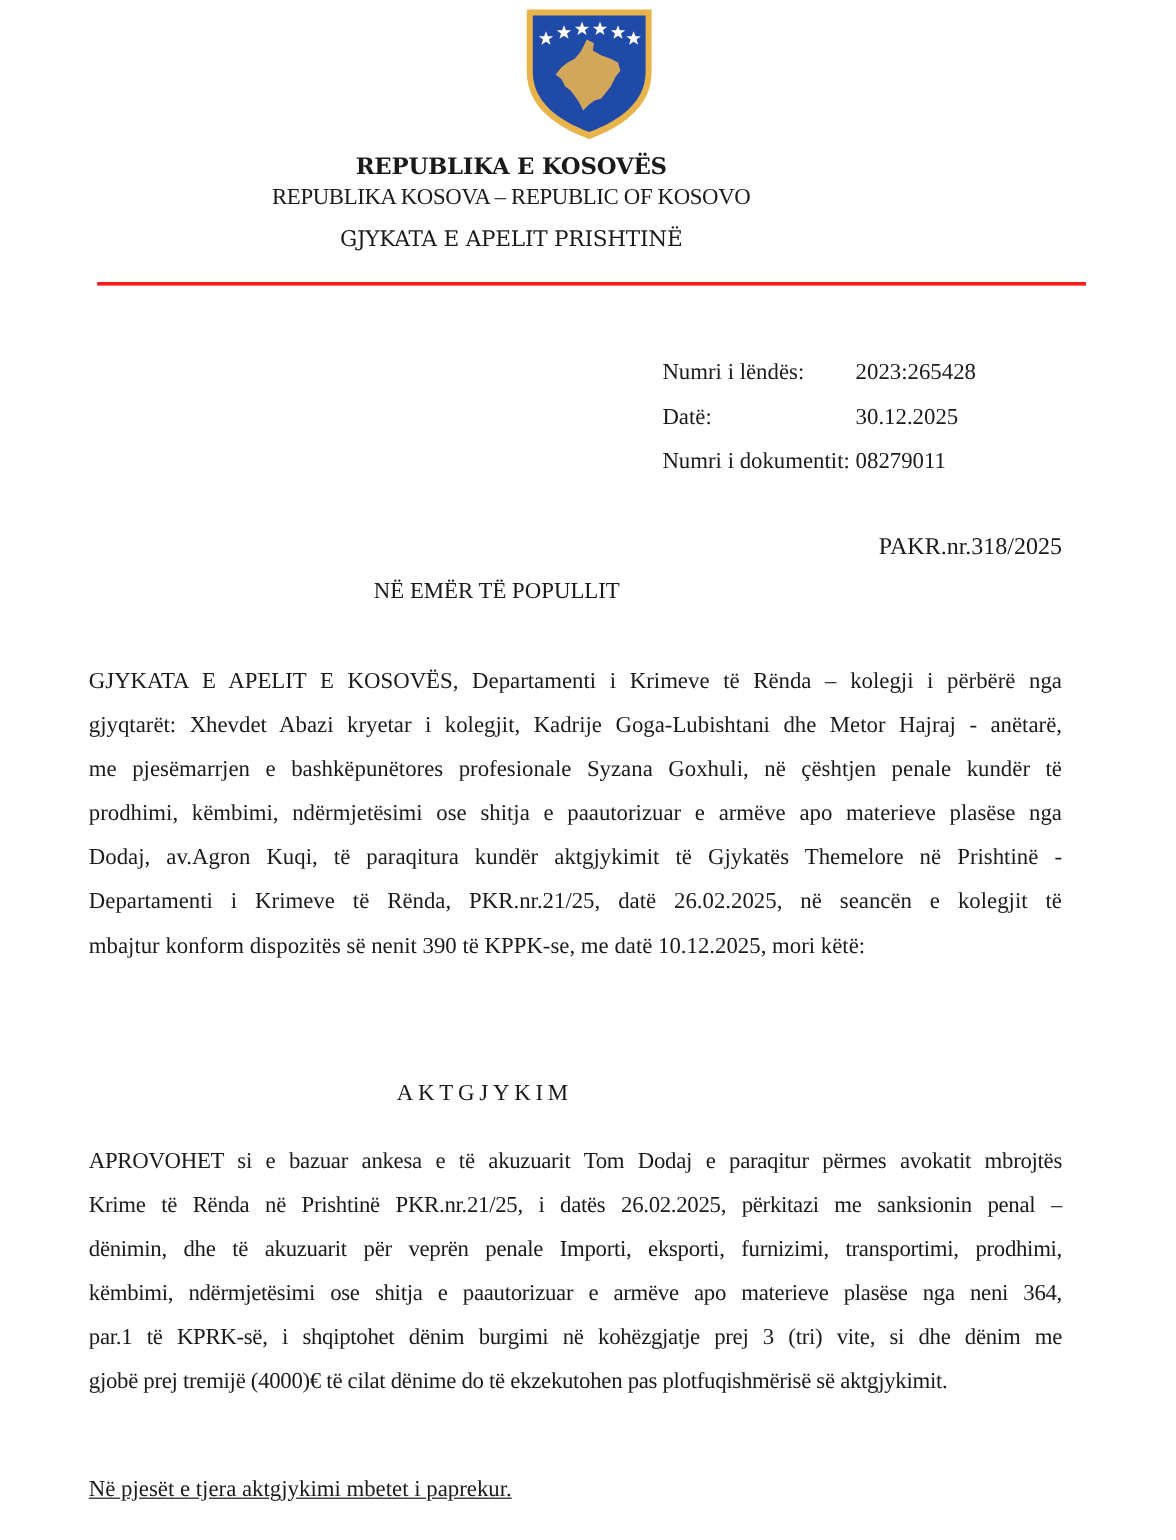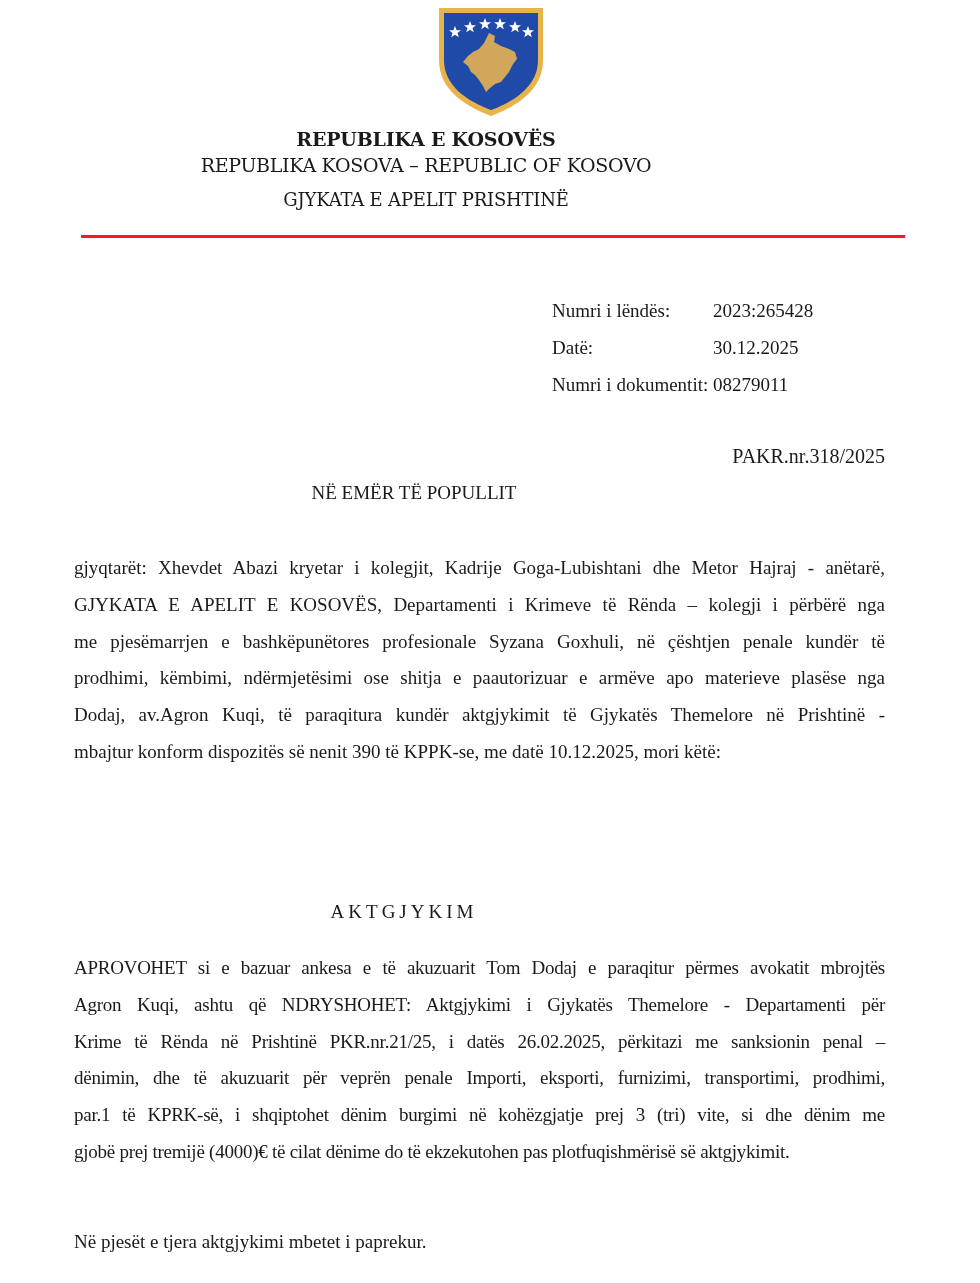--- a/index.html
+++ b/index.html
@@ -2,33 +2,33 @@
 <html><head>
   <meta charset="utf-8">
   <style>
     html, body { margin: 0; padding: 0; background: #ffffff; }
     body { width: 980px; height: 1283px; position: relative; overflow: hidden; color: #1a1a1a; }
     .serif { font-family: "Liberation Serif", "DejaVu Serif", serif; margin-top: 40px; }
     .hdr { font-family: "DejaVu Serif", "Liberation Serif", serif; }
     #emblem { position: absolute; left: 435px; top: 2px; width: 112px; height: 116px; }
     .center-line { position: absolute; left: 0; width: 852px; text-align: center; }
     #h1 { top: 128px; font-size: 19px; font-weight: bold; letter-spacing: -0.2px; }
-    #h2 { top: 154px; font-size: 19px; letter-spacing: -0.3px; }
+    #h2 { top: 154px; font-size: 19px; letter-spacing: -0.3px; font-family: Liberation Serif, serif; }
     #h3 { top: 189px; font-size: 18px; letter-spacing: -0.2px; }
     #red-rule { position: absolute; left: 81px; top: 235px; width: 824px; height: 3px; background: #ff1a1a; }
     .meta-row { position: absolute; left: 506px; font-size: 19px; }
     .meta-row .lbl { position: absolute; left: 0; white-space: nowrap; margin-left: 46px; }
     .meta-row .val { position: absolute; left: 207px; white-space: nowrap; }
     #case-ref { position: absolute; right: 95px; top: 405px; font-size: 20px; }
     #in-name { top: 442px; font-size: 19px; left: -12px; }
     .para { position: absolute; left: 74px; width: 811px; font-size: 19px; line-height: 36.8px; text-align: justify; }
     #para1 { top: 510px; }
     #verdict-title { top: 861px; font-size: 19px; letter-spacing: 4px; left: -22px; }
     #para2 { top: 910px; letter-spacing: -0.25px; }
-    #para3 { top: 1184px; }
+    #para3 { top: 1184px; text-decoration: underline; }
     .line { display: block; text-align: justify; text-align-last: justify; white-space: nowrap; height: 36.8px; }
     .line.last { text-align-last: left; }
   </style>
 </head>
 <body>
 
 <svg id="emblem" viewBox="0 0 112 116" xmlns="http://www.w3.org/2000/svg">
   <path d="M4 6 L108 6 L108 58 C108 88 82 104 56 114 C30 104 4 88 4 58 Z" fill="#e8b34a"></path>
   <path d="M9 11 L103 11 L103 58 C103 84 80 99 56 108 C32 99 9 84 9 58 Z" fill="#1f4aa8"></path>
   <g fill="#ffffff">
@@ -59,34 +59,35 @@
 <div class="meta-row serif" style="top:334px;">
   <span class="lbl">Numri i dokumentit:</span>
   <span class="val">08279011</span>
 </div>
 
 <div id="case-ref" class="serif">PAKR.nr.318/2025</div>
 
 <div id="in-name" class="center-line serif">NË EMËR TË POPULLIT</div>
 
 <div id="para1" class="para serif">
+  <span class="line">GJYKATA E APELIT E KOSOVËS, Departamenti i Krimeve të Rënda – kolegji i përbërë nga</span>
   <span class="line">gjyqtarët: Xhevdet Abazi kryetar i kolegjit, Kadrije Goga-Lubishtani dhe Metor Hajraj - anëtarë,</span>
-  <span class="line">GJYKATA E APELIT E KOSOVËS, Departamenti i Krimeve të Rënda – kolegji i përbërë nga</span>
   <span class="line">me pjesëmarrjen e bashkëpunëtores profesionale Syzana Goxhuli, në çështjen penale kundër të</span>
   <span class="line">prodhimi, këmbimi, ndërmjetësimi ose shitja e paautorizuar e armëve apo materieve plasëse nga</span>
   <span class="line">Dodaj, av.Agron Kuqi, të paraqitura kundër aktgjykimit të Gjykatës Themelore në Prishtinë -</span>
+  <span class="line">Departamenti i Krimeve të Rënda, PKR.nr.21/25, datë 26.02.2025, në seancën e kolegjit të</span>
   <span class="line last">mbajtur konform dispozitës së nenit 390 të KPPK-se, me datë 10.12.2025, mori këtë:</span>
 </div>
 
 <div id="verdict-title" class="center-line serif">AKTGJYKIM</div>
 
 <div id="para2" class="para serif">
   <span class="line">APROVOHET si e bazuar ankesa e të akuzuarit Tom Dodaj e paraqitur përmes avokatit mbrojtës</span>
-  <span class="line">Agron Kuqi, ashtu që NDRYSHOHET: Aktgjykimi i Gjykatës Themelore - Departamenti për</span>
   <span class="line">Krime të Rënda në Prishtinë PKR.nr.21/25, i datës 26.02.2025, përkitazi me sanksionin penal –</span>
   <span class="line">dënimin, dhe të akuzuarit për veprën penale Importi, eksporti, furnizimi, transportimi, prodhimi,</span>
+  <span class="line">këmbimi, ndërmjetësimi ose shitja e paautorizuar e armëve apo materieve plasëse nga neni 364,</span>
   <span class="line">par.1 të KPRK-së, i shqiptohet dënim burgimi në kohëzgjatje prej 3 (tri) vite, si dhe dënim me</span>
   <span class="line last">gjobë prej tremijë (4000)€ të cilat dënime do të ekzekutohen pas plotfuqishmërisë së aktgjykimit.</span>
 </div>
 
 <div id="para3" class="para serif">
   <span class="line last">Në pjesët e tjera aktgjykimi mbetet i paprekur.</span>
 </div>
 
 </body></html>

